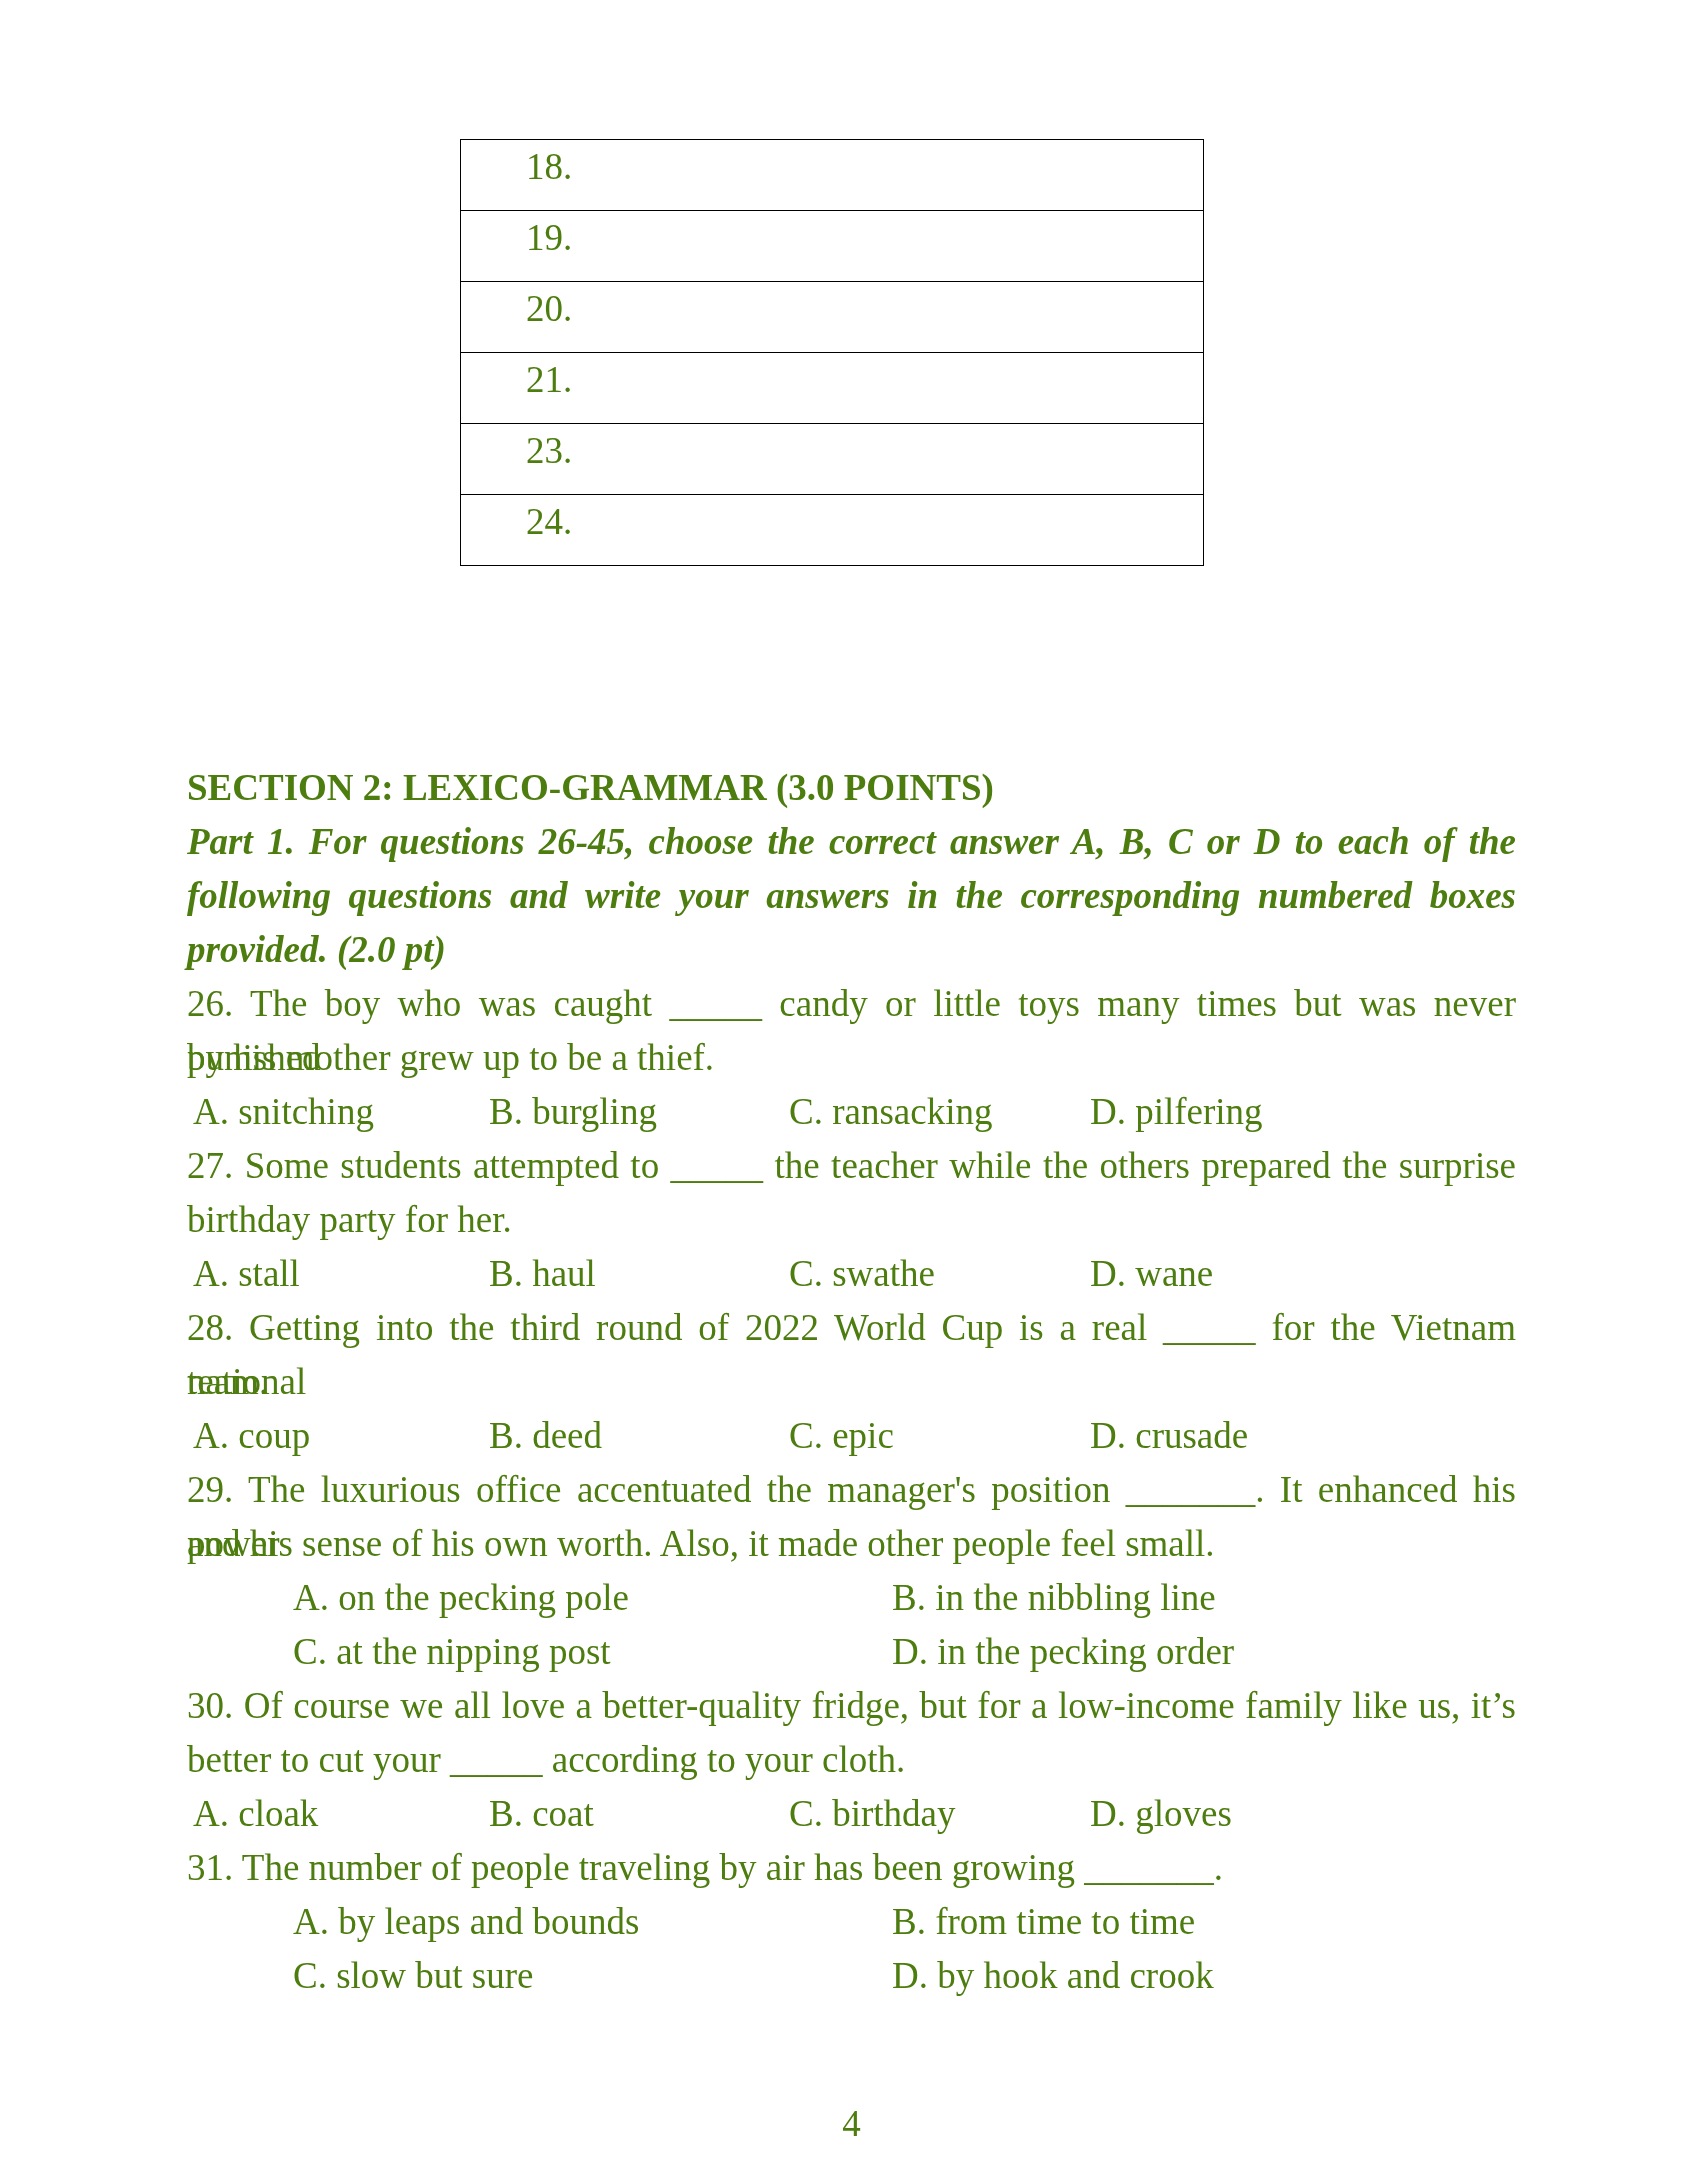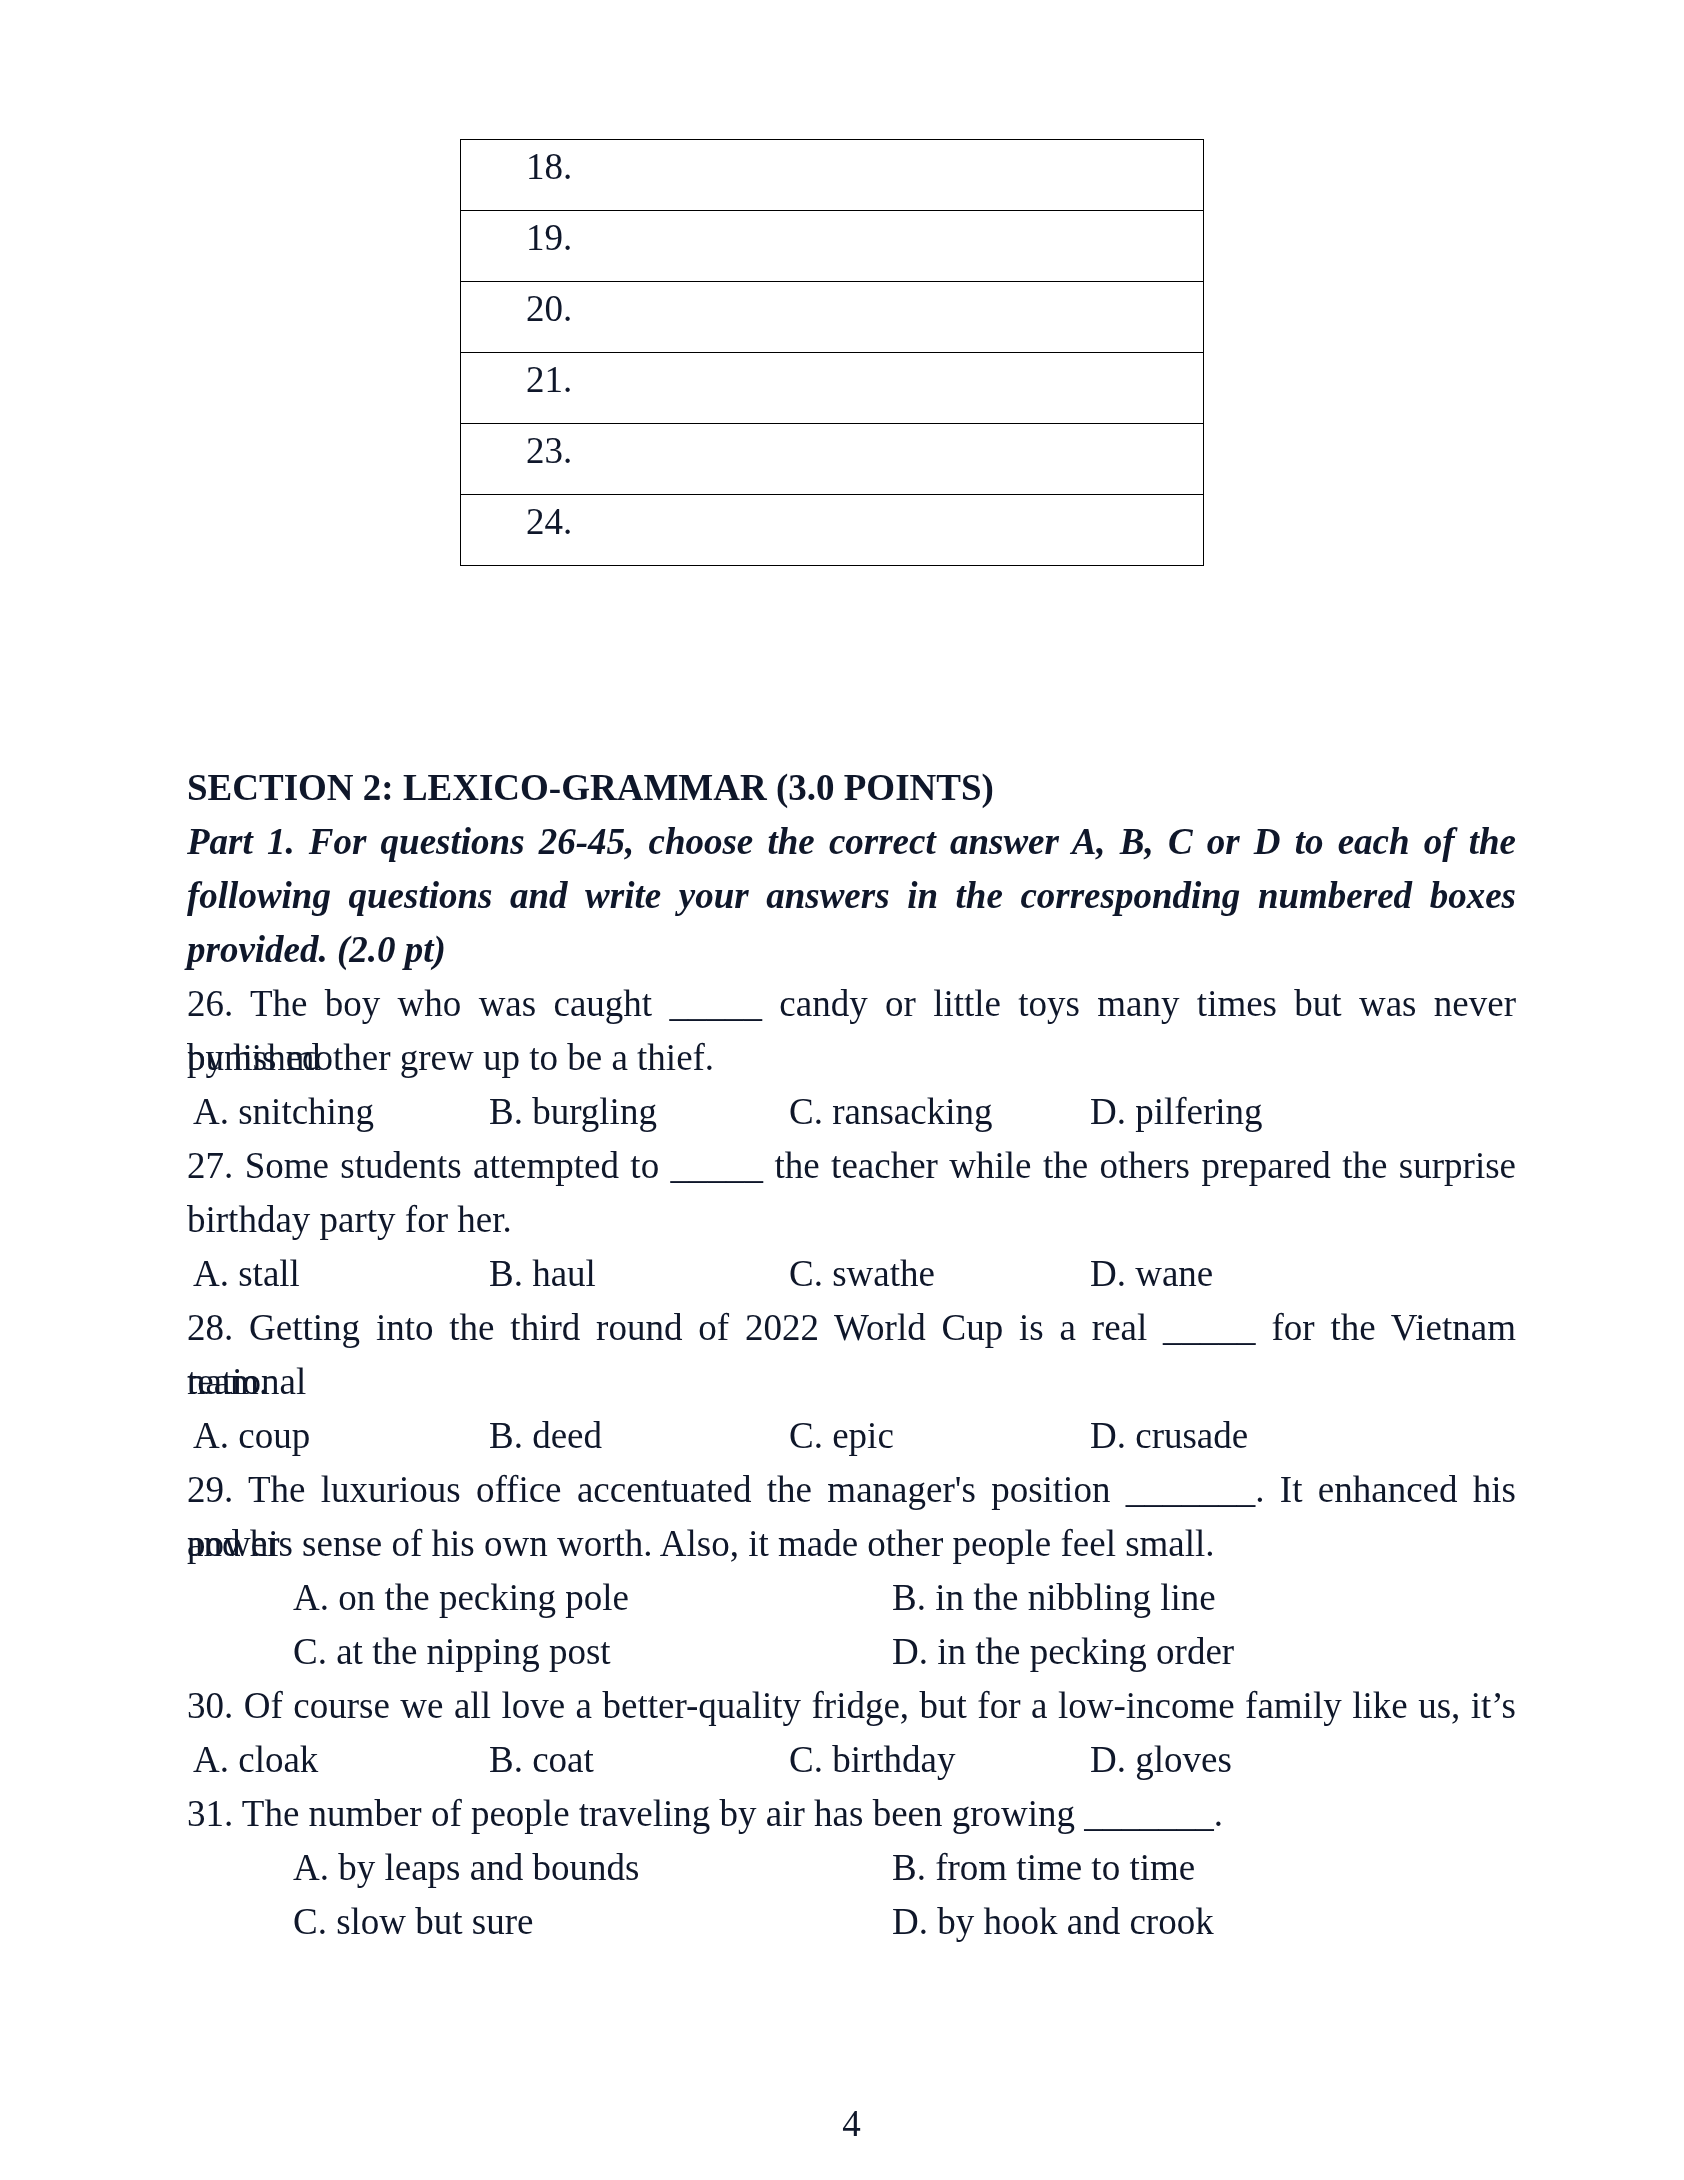--- a/index.html
+++ b/index.html
@@ -3,21 +3,21 @@
 <meta charset="utf-8">
 <style>
   html, body { margin: 0; padding: 0; background: #ffffff; }
   .page {
     position: relative;
     width: 1685px;
     height: 2181px;
     background: #ffffff;
     font-family: "Liberation Serif", "DejaVu Serif", serif;
     font-size: 37px;
-    color: #0f172a;
+    color: #4d7c0f;
     overflow: hidden;
   }
   
   .answer-table {
     position: absolute;
     left: 460px;
     top: 139px;
     border-collapse: collapse;
   }
   .answer-table td {
@@ -132,20 +132,21 @@
     <div class="line opts">
       <span class="o o-i1">A. on the pecking pole</span>
       <span class="o o-i2">B. in the nibbling line</span>
     </div>
     <div class="line opts">
       <span class="o o-i1">C. at the nipping post</span>
       <span class="o o-i2">D. in the pecking order</span>
     </div>
 
     <div class="line j">30. Of course we all love a better-quality fridge, but for a low-income family like us, it’s</div>
+    <div class="line">better to cut your _____ according to your cloth.</div>
     <div class="line opts">
       <span class="o o-a">A. cloak</span>
       <span class="o o-b">B. coat</span>
       <span class="o o-c">C. birthday</span>
       <span class="o o-d">D. gloves</span>
     </div>
 
     <div class="line">31. The number of people traveling by air has been growing _______.</div>
     <div class="line opts">
       <span class="o o-i1">A. by leaps and bounds</span>

